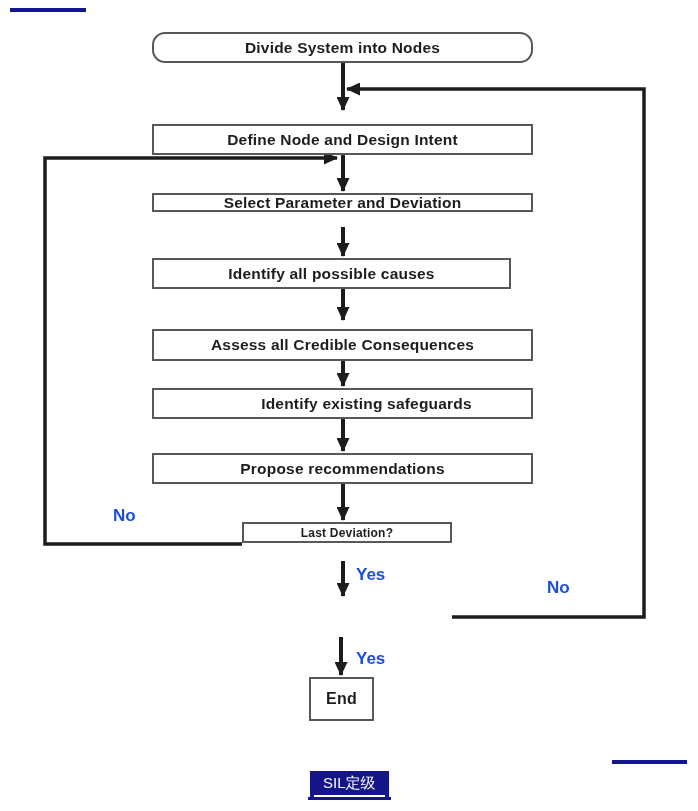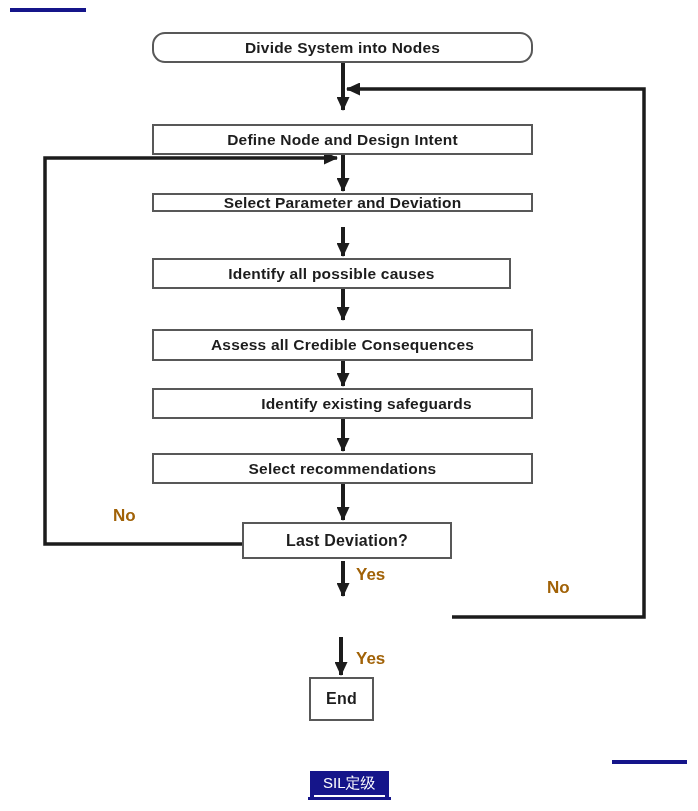--- a/index.html
+++ b/index.html
@@ -29,26 +29,26 @@
     font-weight:700;font-size:15.5px;color:#1d1d1d;
     letter-spacing:.2px;line-height:1;text-align:center;
   }
   .n1{left:152px;top:32px;width:381px;height:31px;border-radius:13px;}
   .n2{left:152px;top:124px;width:381px;height:31px;}
   .n3{left:152px;top:193px;width:381px;height:19px;}
   .n4{left:152px;top:258px;width:359px;height:31px;}
   .n5{left:152px;top:322px;width:381px;height:32px;margin-top:7px;}
   .n6{left:152px;top:388px;width:381px;height:31px;padding-left:48px;}
   .n7{left:152px;top:453px;width:381px;height:31px;}
-  .n8{left:242px;top:522px;width:210px;height:37px;font-size:16px;}
+  .n8{left:242px;top:522px;width:210px;height:21px;font-size:12px;}
   .n9{left:242px;top:598px;width:210px;height:39px;font-size:16px;}
   .n10{left:309px;top:677px;width:65px;height:44px;font-size:16px;}
   .edge-label{
     position:absolute;
-    font-weight:700;font-size:17px;color:#a16207;line-height:1;
+    font-weight:700;font-size:17px;color:#1d4ed8;line-height:1;
   }
   .l-no-left{left:113px;top:507px;}
   .l-yes-1{left:356px;top:566px;}
   .l-no-right{left:547px;top:579px;}
   .l-yes-2{left:356px;top:650px;}
   .navy-line{position:absolute;background:var(--navy);}
   .navy-line.top-left{left:10px;top:8px;width:76px;height:4px;}
   .navy-line.bottom-right{left:612px;top:760px;width:75px;height:4px;}
   .badge-wrap{
     position:absolute;left:310px;top:771px;
@@ -95,21 +95,21 @@
 
     <polyline class="fc-line" points="452,617 644,617 644,89 347,89" stroke-width="3.5" marker-end="url(#ah)"></polyline>
   </svg>
 
   <div class="node n1">Divide System into Nodes</div>
   <div class="node n2">Define Node and Design Intent</div>
   <div class="node n3">Select Parameter and Deviation</div>
   <div class="node n4">Identify all possible causes</div>
   <div class="node n5">Assess all Credible Consequences</div>
   <div class="node n6">Identify existing safeguards</div>
-  <div class="node n7">Select recommendations</div>
+  <div class="node n7">Propose recommendations</div>
   <div class="node n8">Last Deviation?</div>
   <div class="node n10">End</div>
 
   <div class="edge-label l-no-left">No</div>
   <div class="edge-label l-yes-1">Yes</div>
   <div class="edge-label l-no-right">No</div>
   <div class="edge-label l-yes-2">Yes</div>
 
   <div class="navy-line bottom-right"></div>
 

